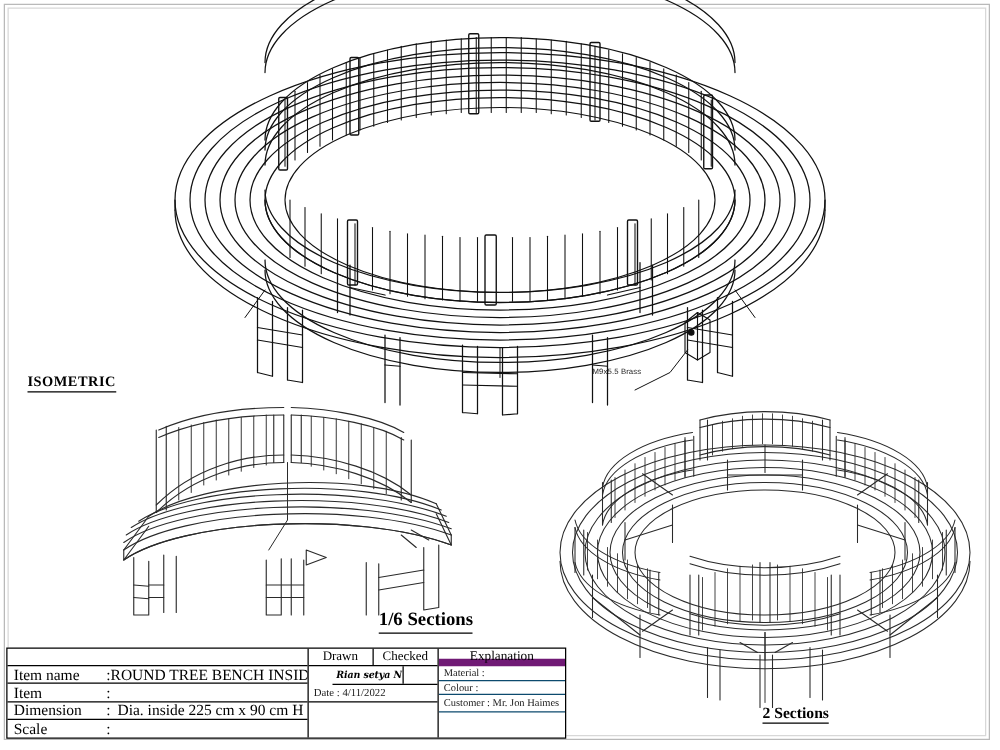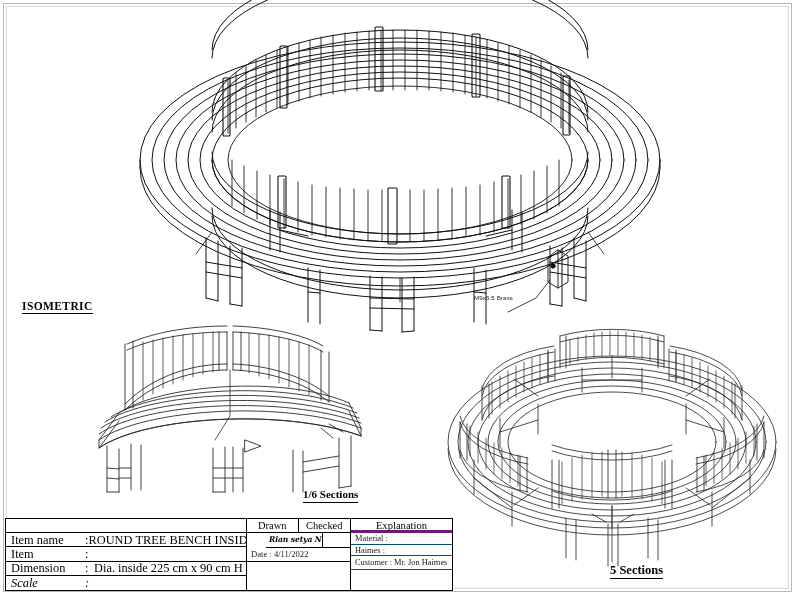--- a/index.html
+++ b/index.html
@@ -48,21 +48,21 @@
     position: absolute;
     font-family: "Liberation Serif", serif;
     font-weight: bold;
     color: #000;
     white-space: nowrap;
     border-bottom: 1.2px solid #000;
     padding-bottom: 1px;
     line-height: 1.05;
   }
   #label-isometric { left: 22px; top: 300px; font-size: 11.5px; letter-spacing: .4px; }
-  #label-sixth     { left: 303px; top: 489px; font-size: 11px; }
+  #label-sixth     { left: 303px; top: 489px; font-size: 15px; }
   #label-six       { left: 610px; top: 564px; font-size: 12.5px; }
 
   
   #callout-note {
     position: absolute;
     left: 474px;
     top: 294px;
     font-family: "Liberation Sans", sans-serif;
     font-size: 6.2px;
     color: #1a1a1a;
@@ -94,21 +94,21 @@
     border-bottom: 1px solid #000;
     box-sizing: border-box;
     padding-left: 5px;
     font-size: 12.4px;
     line-height: 1;
     white-space: nowrap;
     overflow: hidden;
   }
   .tb-left .tb-row:first-child { border-top: none; }
   .tb-left .tb-row.spacer { border-bottom: 1px solid #000; height: 14.2px; }
-  .tb-left .tb-row:last-child { border-bottom: none; font-style: italic; }
+  .tb-left .tb-row:last-child { border-bottom: none; }
   .tb-key { display: inline-block; min-width: 74px; }
   .tb-colon { display: inline-block; width: 9px; }
   .tb-val { }
 
   .tb-mid {
     width: 104px;
     flex: 0 0 104px;
     box-sizing: border-box;
     border-right: 1.3px solid #000;
     display: flex;
@@ -168,21 +168,21 @@
 
   .tb-right {
     flex: 1 1 auto;
     box-sizing: border-box;
     display: flex;
     flex-direction: column;
     overflow: hidden;
   }
   .tb-right-head {
     height: 14.2px;
-    border-bottom: 3px solid #701a75;
+    border-bottom: 6px solid #701a75;
     box-sizing: border-box;
     text-align: center;
     font-size: 10.6px;
     line-height: 13px;
   }
   .tb-right-row {
     height: 11.6px;
     box-sizing: border-box;
     border-bottom: 1px solid #0c4a6e;
     font-size: 8.4px;
@@ -606,21 +606,21 @@
           <path d="M170,184 L170,240"></path>
         </g>
       </g>
     </svg>
   </div>
 
   <div class="view-label" id="label-isometric">ISOMETRIC</div>
 
   <div class="view-label" id="label-sixth">1/6 Sections</div>
 
-  <div class="view-label" id="label-six">5 Sections</div>
+  <div class="view-label" id="label-six">2 Sections</div>
 
   <div id="callout-note">M9x5.5 Brass</div>
 
   <div id="title-block">
 
     <div class="tb-left">
       <div class="tb-row spacer"></div>
 
       <div class="tb-row">
         <span class="tb-key">Item name</span>
@@ -660,20 +660,20 @@
           <span class="sig-text"></span>
         </div>
       </div>
       <div class="tb-mid-date">Date : 4/11/2022</div>
       <div class="tb-mid-blank"></div>
     </div>
 
     <div class="tb-right">
       <div class="tb-right-head">Explanation</div>
       <div class="tb-right-row">Material :</div>
-      <div class="tb-right-row">Haimes   :</div>
+      <div class="tb-right-row">Colour   :</div>
       <div class="tb-right-row tall">Customer : Mr. Jon Haimes</div>
       <div class="tb-right-blank"></div>
     </div>
 
   </div>
 
 </div>
 
 </body></html>

